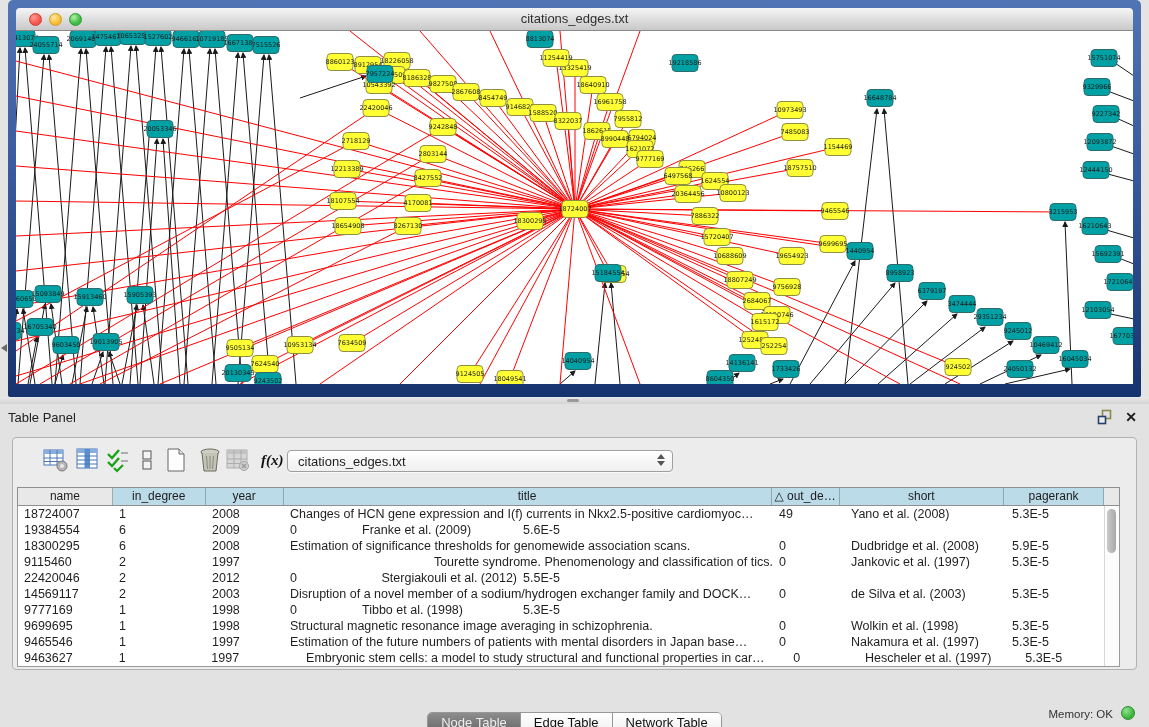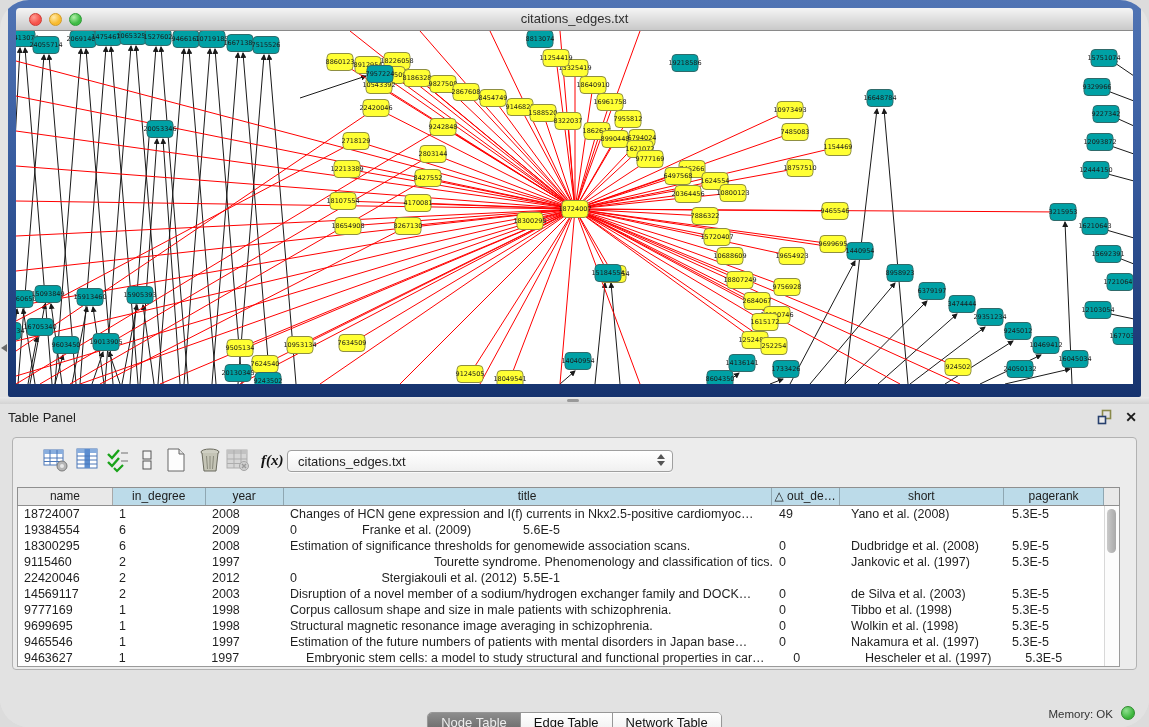--- a/index.html
+++ b/index.html
@@ -1,17 +1,17 @@
 <!DOCTYPE html>
 <html><head>
 <meta charset="utf-8">
 <style>
   html,body{margin:0;padding:0;}
   body{font-family:"Liberation Sans",sans-serif;background:#dcdcdc;}
-  .page{position:relative;width:1149px;height:727px;background:#e4e4e4;overflow:hidden;border-radius:29px;}
+  .page{position:relative;width:1149px;height:727px;background:#e4e4e4;overflow:hidden;}
 
   
   .net-frame{position:absolute;left:8px;top:0;width:1133px;height:397px;box-sizing:border-box;
     padding:8px 8px 14px 8px;border-radius:5px 5px 2px 2px;
     background:linear-gradient(180deg,#5074b4 0%,#35599c 45%,#16336e 100%);}
   .titlebar{position:relative;height:22px;background:linear-gradient(#f5f5f5,#c9c9c9);
     border-bottom:1px solid #8a8a8a;border-radius:4px 4px 0 0;}
   .lights{position:absolute;left:13px;top:4.5px;display:flex;gap:7px;}
   .light{width:13px;height:13px;border-radius:50%;box-sizing:border-box;}
   .light.red{background:radial-gradient(circle at 35% 30%,#ff9c92,#f6534b 60%);border:1px solid #ce3a34;}
@@ -842,36 +842,35 @@
               <div class="td" style="width: 68px; padding-left: 6px;">0</div>
               <div class="td" style="width: 165px; padding-left: 10px;">Jankovic et al. (1997)</div>
               <div class="td" style="width: 100px; padding-left: 6px;">5.3E-5</div>
             </div>
             <div class="tr">
               <div class="td" style="width: 95px; padding-left: 6px;">22420046</div>
               <div class="td" style="width: 93px; padding-left: 6px;">2</div>
               <div class="td" style="width: 78px; padding-left: 6px;">2012</div>
               <div class="td" style="width: 68px; padding-left: 6px;">0</div>
               <div class="td" style="width: 165px; padding-left: 10px; text-align: right;">Stergiakouli et al. (2012)</div>
-              <div class="td" style="width: 100px; padding-left: 6px;">5.5E-1</div>
+              <div class="td" style="width: 100px; padding-left: 6px;">5.5E-5</div>
             </div>
             <div class="tr">
               <div class="td" style="width: 95px; padding-left: 6px;">14569117</div>
               <div class="td" style="width: 93px; padding-left: 6px;">2</div>
               <div class="td" style="width: 78px; padding-left: 6px;">2003</div>
               <div class="td" style="width: 489px; padding-left: 6px;">Disruption of a novel member of a sodium/hydrogen exchanger family and DOCK…</div>
               <div class="td" style="width: 68px; padding-left: 6px;">0</div>
               <div class="td" style="width: 165px; padding-left: 10px;">de Silva et al. (2003)</div>
               <div class="td" style="width: 100px; padding-left: 6px;">5.3E-5</div>
             </div>
             <div class="tr">
               <div class="td" style="width: 95px; padding-left: 6px;">9777169</div>
               <div class="td" style="width: 93px; padding-left: 6px;">1</div>
               <div class="td" style="width: 78px; padding-left: 6px;">1998</div>
-              <div class="td" style="width: 489px; padding-left: 6px;">Corpus callosum shape and size in male patients with schizophrenia.</div>
               <div class="td" style="width: 68px; padding-left: 6px;">0</div>
               <div class="td" style="width: 165px; padding-left: 10px;">Tibbo et al. (1998)</div>
               <div class="td" style="width: 100px; padding-left: 6px;">5.3E-5</div>
             </div>
             <div class="tr">
               <div class="td" style="width: 95px; padding-left: 6px;">9699695</div>
               <div class="td" style="width: 93px; padding-left: 6px;">1</div>
               <div class="td" style="width: 78px; padding-left: 6px;">1998</div>
               <div class="td" style="width: 489px; padding-left: 6px;">Structural magnetic resonance image averaging in schizophrenia.</div>
               <div class="td" style="width: 68px; padding-left: 6px;">0</div>

